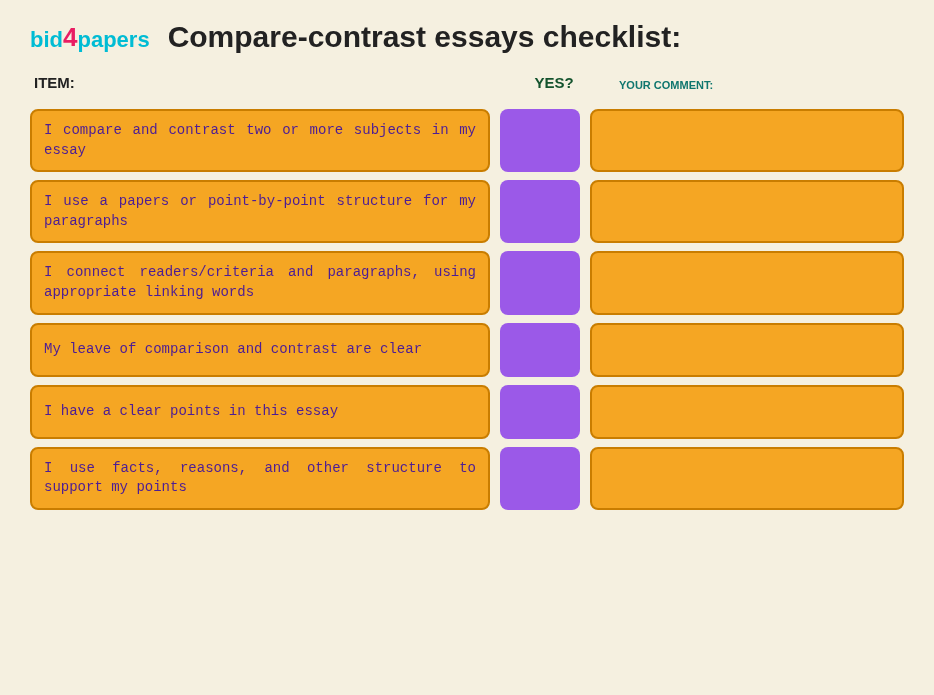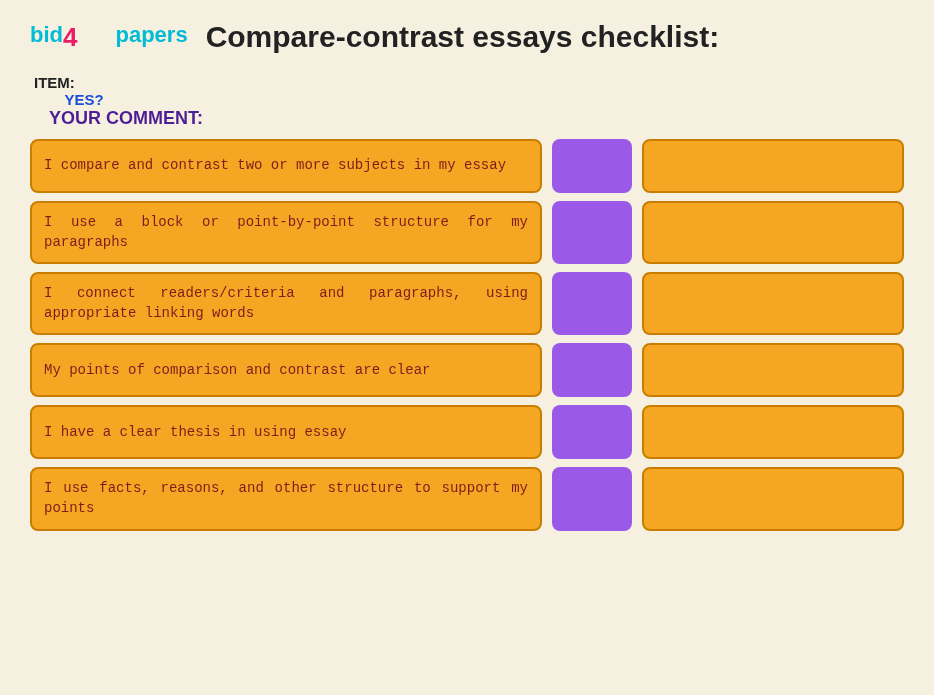--- a/index.html
+++ b/index.html
@@ -14,93 +14,91 @@
 
     .header {
       display: flex;
       align-items: center;
       margin-bottom: 20px;
       gap: 10px;
     }
 
     .logo {
       display: flex;
-      align-items: flex-start;
+      align-items: flex-end;
       font-size: 22px;
       font-weight: bold;
     }
 
     .logo-bid {
       color: #00bcd4;
     }
 
     .logo-4 {
       color: #e91e63;
       font-size: 26px;
     }
 
     .logo-papers {
       color: #00bcd4;
-      margin-left: 38px;
     }
 
     .header-title {
       font-size: 30px;
       font-weight: bold;
       color: #222;
       margin-left: 8px;
       text-align: right;
     }
 
     .col-headers {
       display: flex;
-      align-items: flex-start;
-      margin-bottom: 10px;
+      align-items: flex-end;
+      margin-bottom: 18px;
       padding: 0 4px;
-      flex-direction: column;
     }
 
     .col-item {
       width: 470px;
       font-size: 15px;
       font-weight: bold;
       color: #222;
     }
 
     .col-yes {
       width: 100px;
       font-size: 15px;
       font-weight: bold;
-      color: #1d4ed8;
+      color: #14532d;
       text-align: center;
     }
 
     .col-comment {
       flex: 1;
-      font-size: 18px;
+      font-size: 11px;
       font-weight: bold;
-      color: #4c1d95;
+      color: #0f766e;
       padding-left: 15px;
     }
 
     .checklist-row {
       display: flex;
       align-items: stretch;
       margin-bottom: 8px;
       gap: 10px;
     }
 
     .item-box {
-      width: 512px;
+      width: 460px;
       background-color: #f5a623;
       border: 2px solid #c97d00;
       border-radius: 8px;
       padding: 10px 12px;
       font-size: 14px;
-      color: #7f1d1d;
+      color: #4c1d95;
       font-family: 'Courier New', monospace;
       font-weight: normal;
       display: flex;
       align-items: center;
       text-align: justify;
       line-height: 1.4;
     }
 
     .yes-box {
       width: 80px;
@@ -136,36 +134,36 @@
   <div class="col-comment">YOUR COMMENT:</div>
 </div>
 
 <div id="checklist-container">
 <div class="checklist-row">
       <div class="item-box">I compare and contrast two or more subjects in my essay</div>
       <div class="yes-box"></div>
       <div class="comment-box"></div>
     </div>
     <div class="checklist-row">
-      <div class="item-box">I use a block or point-by-point structure for my paragraphs</div>
+      <div class="item-box">I use a papers or point-by-point structure for my paragraphs</div>
       <div class="yes-box"></div>
       <div class="comment-box"></div>
     </div>
     <div class="checklist-row">
       <div class="item-box">I connect readers/criteria and paragraphs, using appropriate linking words</div>
       <div class="yes-box"></div>
       <div class="comment-box"></div>
     </div>
     <div class="checklist-row">
-      <div class="item-box">My points of comparison and contrast are clear</div>
+      <div class="item-box">My leave of comparison and contrast are clear</div>
       <div class="yes-box"></div>
       <div class="comment-box"></div>
     </div>
     <div class="checklist-row">
-      <div class="item-box">I have a clear thesis in using essay</div>
+      <div class="item-box">I have a clear points in this essay</div>
       <div class="yes-box"></div>
       <div class="comment-box"></div>
     </div>
     <div class="checklist-row">
       <div class="item-box">I use facts, reasons, and other structure to support my points</div>
       <div class="yes-box"></div>
       <div class="comment-box"></div>
     </div>
   </div>
 

